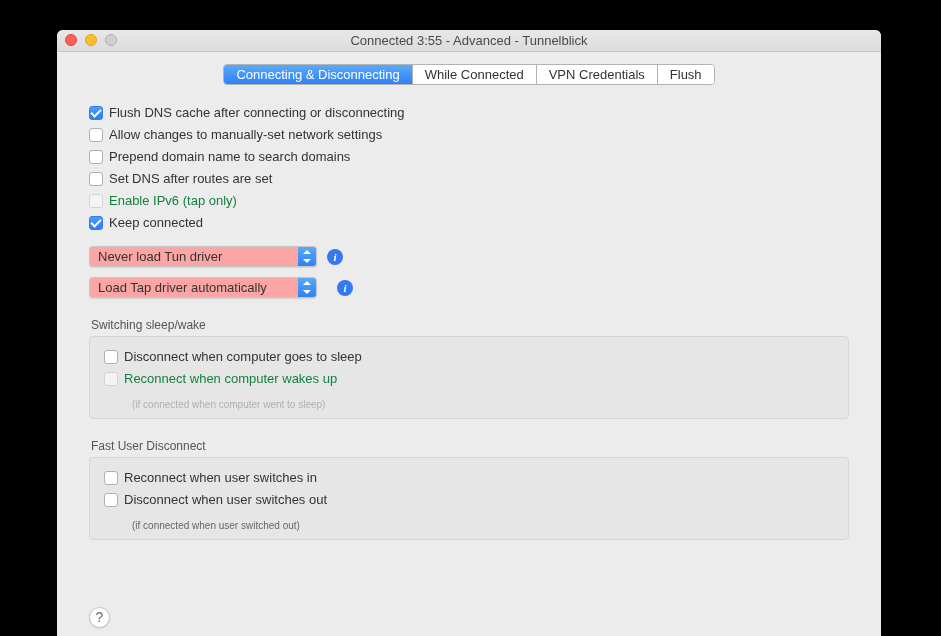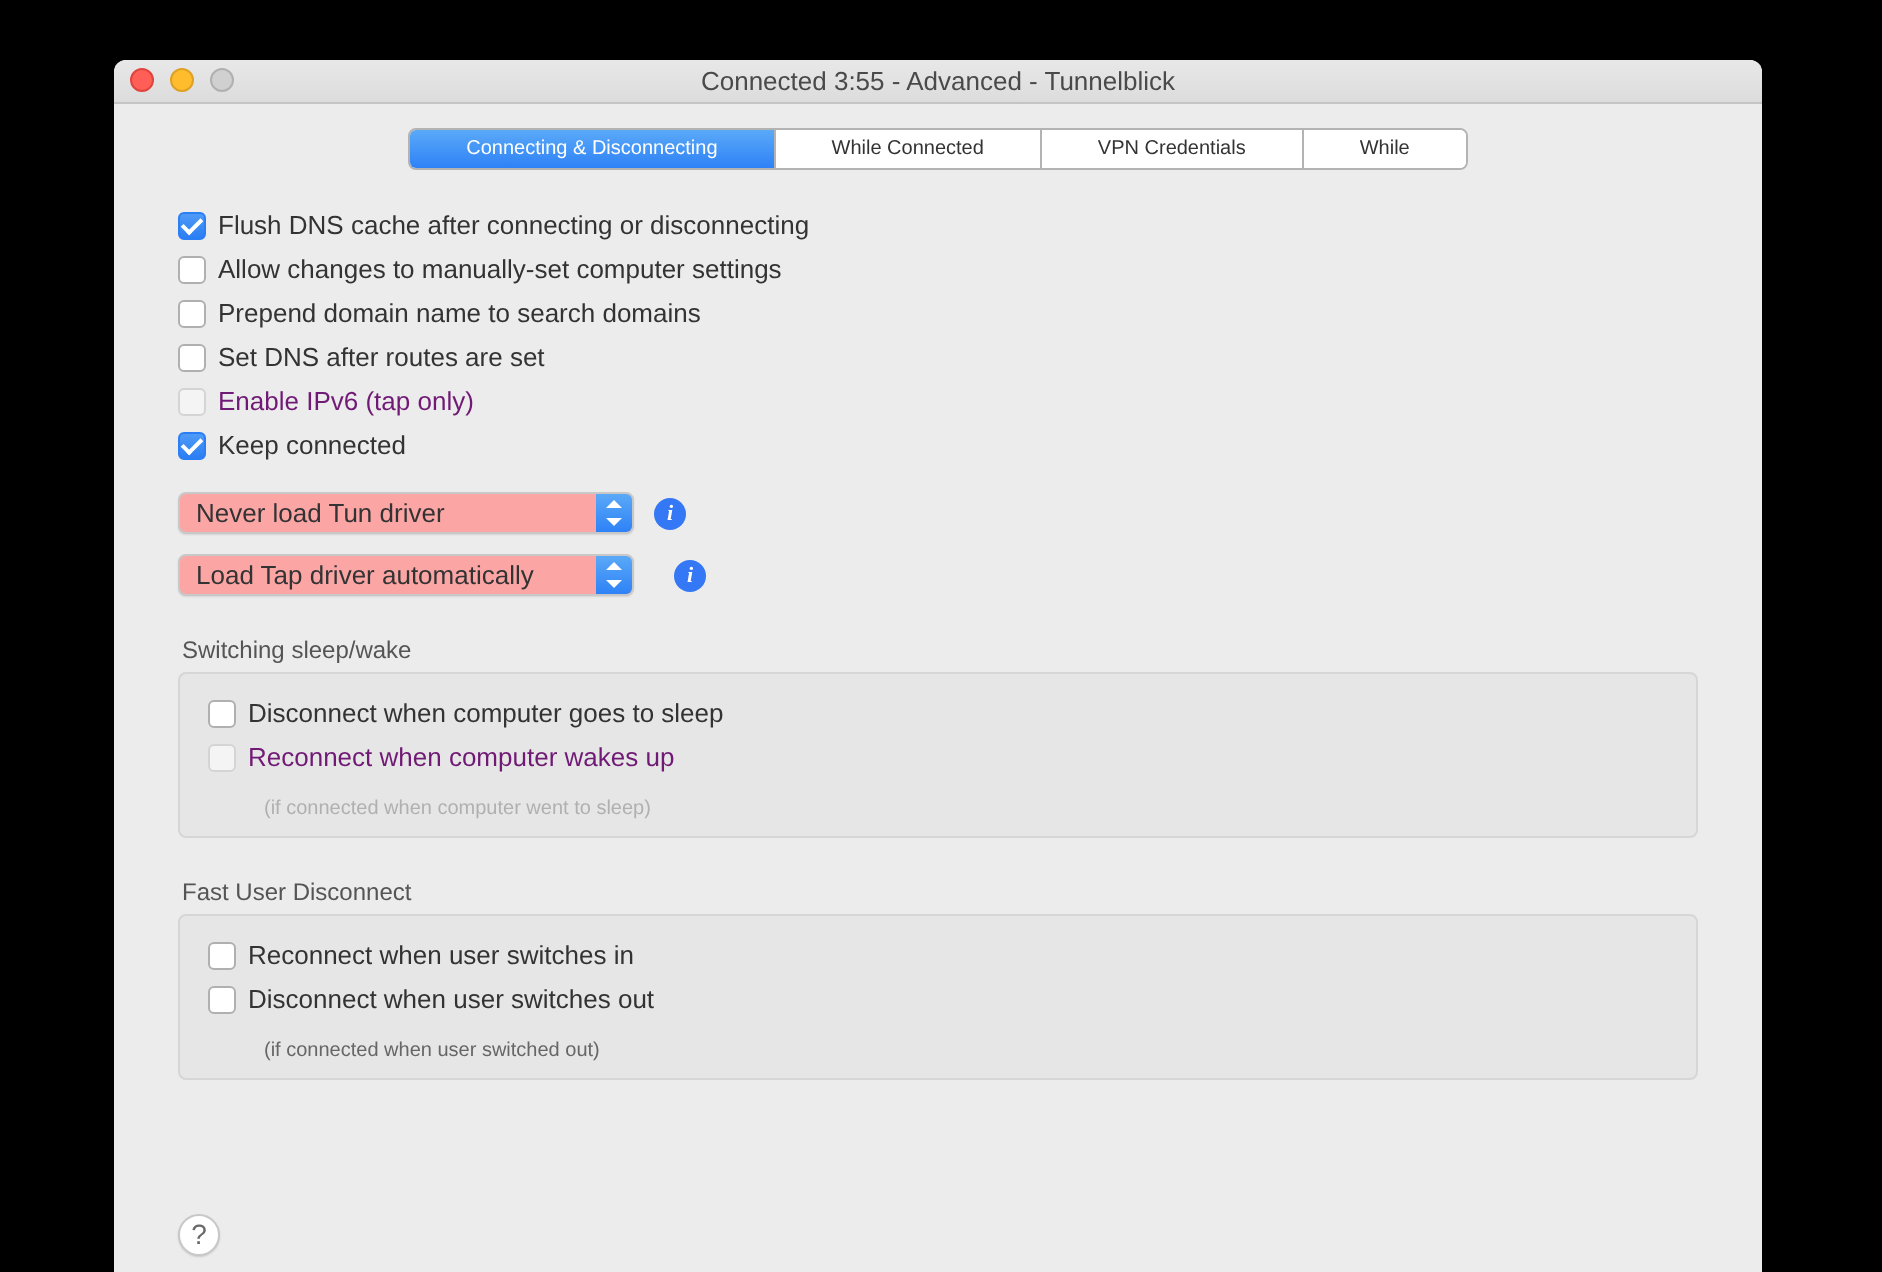--- a/index.html
+++ b/index.html
@@ -55,43 +55,43 @@
     }
     .segmented {
       display: flex;
       border: 1px solid #b3b3b3;
       border-radius: 4px;
       overflow: hidden;
       background: #fff;
       height: 21px;
     }
     .segment {
-      padding: 0 28px;
+      padding: 0 12px;
       line-height: 19px;
-      font-size: 10px;
+      font-size: 13px;
       border-right: 1px solid #b3b3b3;
       background: #fff;
       color: #333;
       cursor: default;
     }
     .segment:last-child { border-right: none; }
     .segment.active {
       background: linear-gradient(#5aa9f8, #2e82f6);
       color: #fff;
     }
     .content {
       padding: 8px 32px 20px;
     }
     .checkbox-row {
       display: flex;
       align-items: center;
       margin-bottom: 3px;
       height: 19px;
     }
-    .checkbox-row.disabled { color: #701a75; }
+    .checkbox-row.disabled { color: #15803d; }
     .checkbox {
       width: 14px;
       height: 14px;
       border: 1px solid #b0b0b0;
       border-radius: 3px;
       background: #fff;
       margin-right: 6px;
       position: relative;
       flex-shrink: 0;
     }
@@ -224,32 +224,32 @@
       <div class="traffic-light tl-zoom"></div>
     </div>
     <span>Connected 3:55 - Advanced - Tunnelblick</span>
   </div>
 
   <div class="tabbar">
     <div class="segmented">
       <div class="segment active">Connecting &amp; Disconnecting</div>
       <div class="segment">While Connected</div>
       <div class="segment">VPN Credentials</div>
-      <div class="segment">While</div>
+      <div class="segment">Flush</div>
     </div>
   </div>
 
   <div class="content">
     <div class="checkbox-row">
       <div class="checkbox checked"></div>
       <span>Flush DNS cache after connecting or disconnecting</span>
     </div>
     <div class="checkbox-row">
       <div class="checkbox"></div>
-      <span>Allow changes to manually-set computer settings</span>
+      <span>Allow changes to manually-set network settings</span>
     </div>
     <div class="checkbox-row">
       <div class="checkbox"></div>
       <span>Prepend domain name to search domains</span>
     </div>
     <div class="checkbox-row">
       <div class="checkbox"></div>
       <span>Set DNS after routes are set</span>
     </div>
     <div class="checkbox-row disabled">

